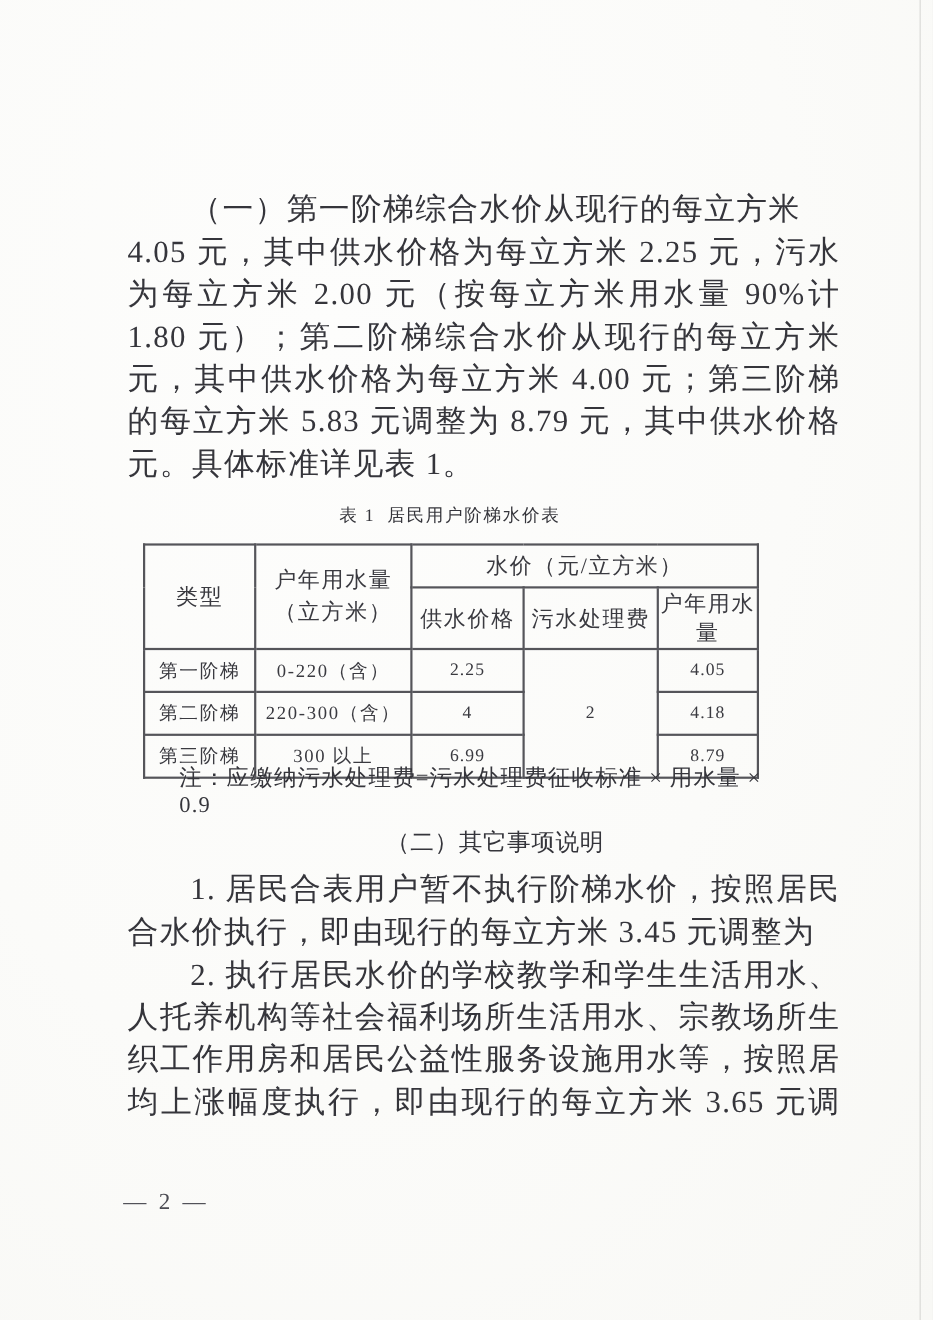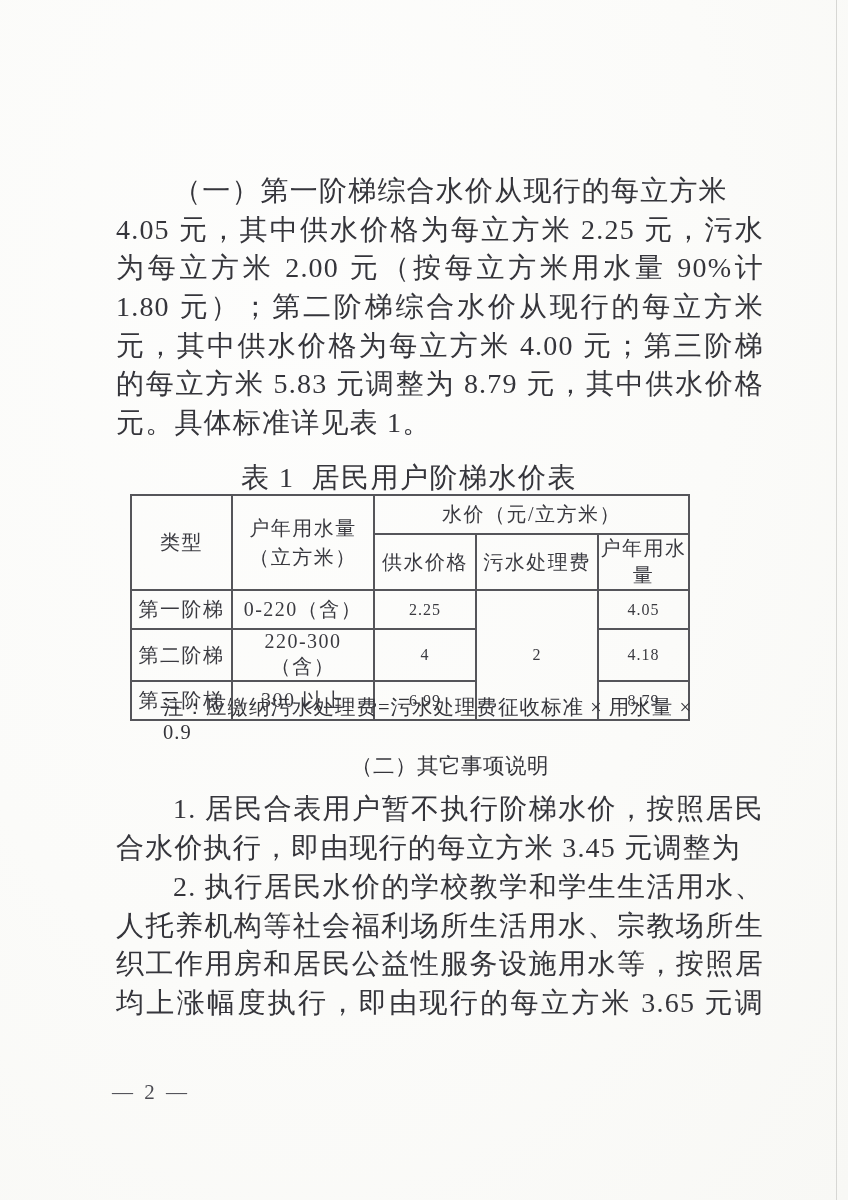--- a/index.html
+++ b/index.html
@@ -30,33 +30,33 @@
     text-align-last:justify;
     height:38.7px;overflow:hidden;
   }
   .line.loose{
     text-align:left;
     text-align-last:left;
   }
   .line.indent{ text-indent:57px; }
   .table-title{
     position:absolute;left:130px;top:459px;width:558px;
-    text-align:center;font-size:28px;letter-spacing:1.5px;
+    text-align:center;font-size:16px;letter-spacing:1.5px;
     white-space:pre;
   }
   table.price{
     position:absolute;left:130px;top:494px;
     border-collapse:collapse;
     table-layout:fixed;
     width:558px;
   }
   table.price td{
     border:2px solid #55555a;
     text-align:center;vertical-align:middle;
-    font-size:20px;letter-spacing:1.5px;
+    font-size:17px;letter-spacing:1.5px;
     color:#3a3a40;
     padding:0;
   }
   table.price td.hdr{ font-size:20px; }
   table.price td.num{ letter-spacing:1px; font-size:16px; }
   tr.h1{ height:39px;margin-top:36px; }
   tr.h2{ height:35px; }
   tr.d{ height:39px; }
   .usage-head div{ line-height:29px; }
   .note{

